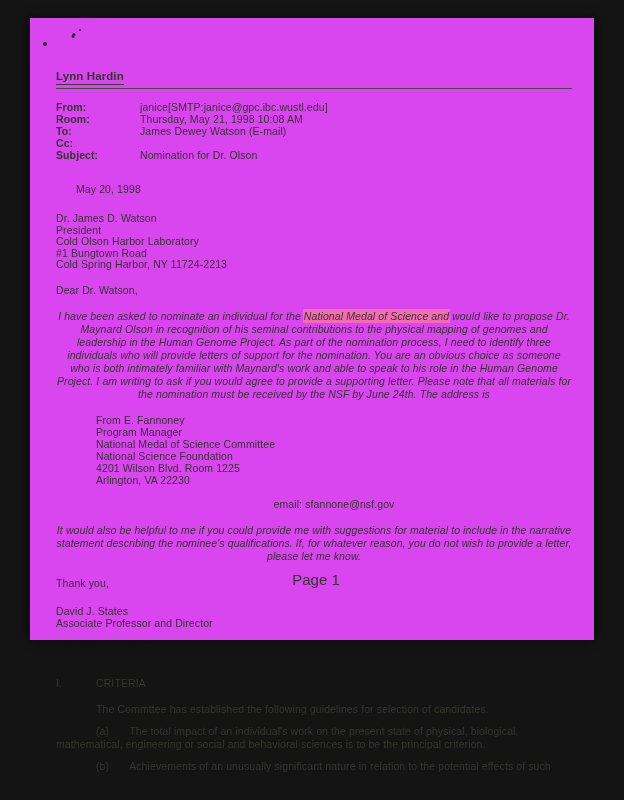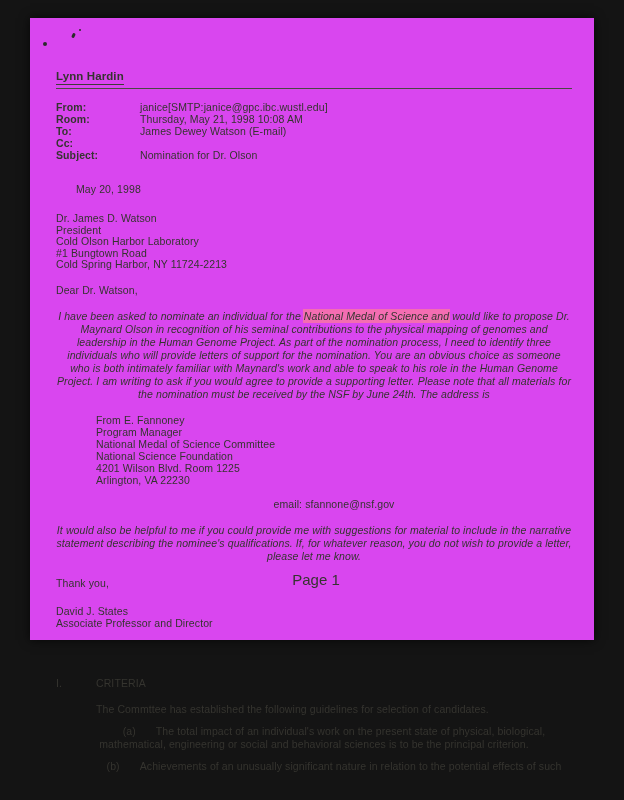--- a/index.html
+++ b/index.html
@@ -77,21 +77,21 @@
   .email-line { margin: 12px 0 0 40px; text-align: center; }
 
   .closing { margin: 14px 0 0 0; }
   .signature { margin: 15px 0 0 0; line-height: 12px; }
 
   .criteria { margin-top: 48px; }
   .criteria-heading { }
   .criteria-number { display: inline-block; width: 40px; }
   .criteria-title { }
   .criteria-intro { margin: 13px 0 0 40px; }
-  p.criteria-item { margin: 9px 0 0 0; text-indent: 40px; text-align: center; }
+  p.criteria-item { margin: 9px 0 0 0; text-indent: 40px; }
   .tab-space { display: inline-block; width: 20px; }
 
   .page-footer {
     position: absolute;
     left: 8px;
     right: 0;
     bottom: 52px;
     text-align: center;
     font-size: 15px;
     color: #35342f;

